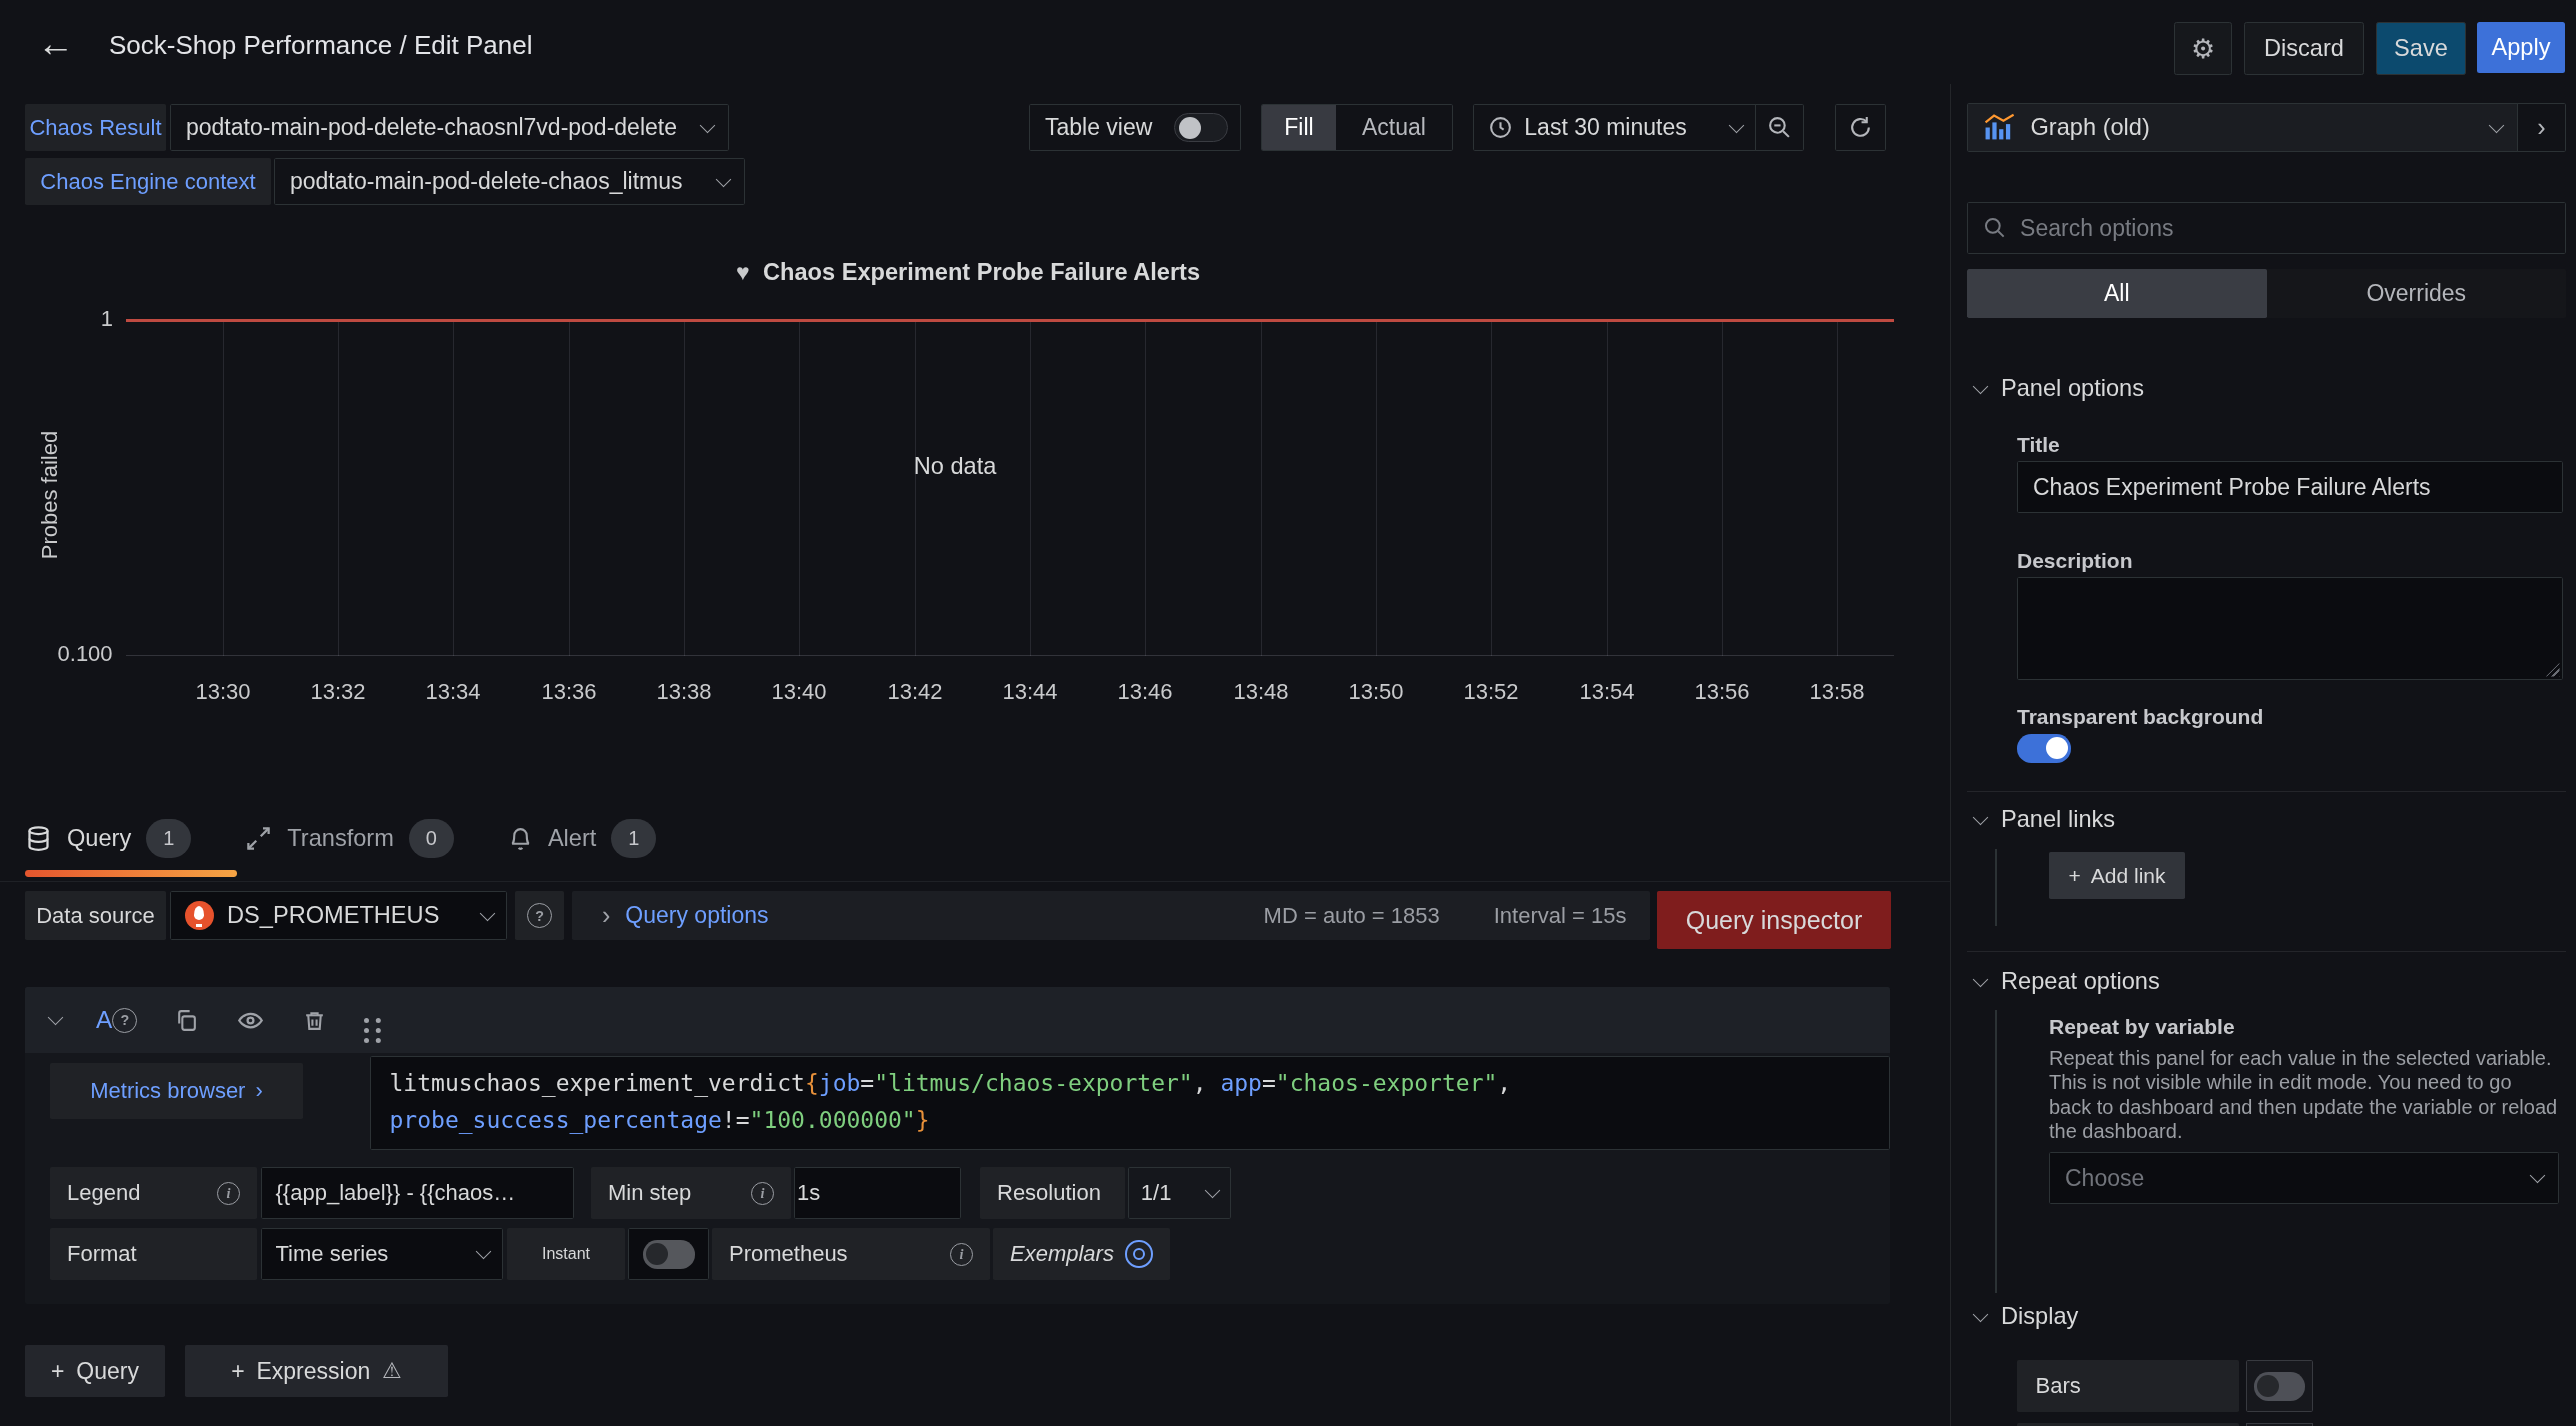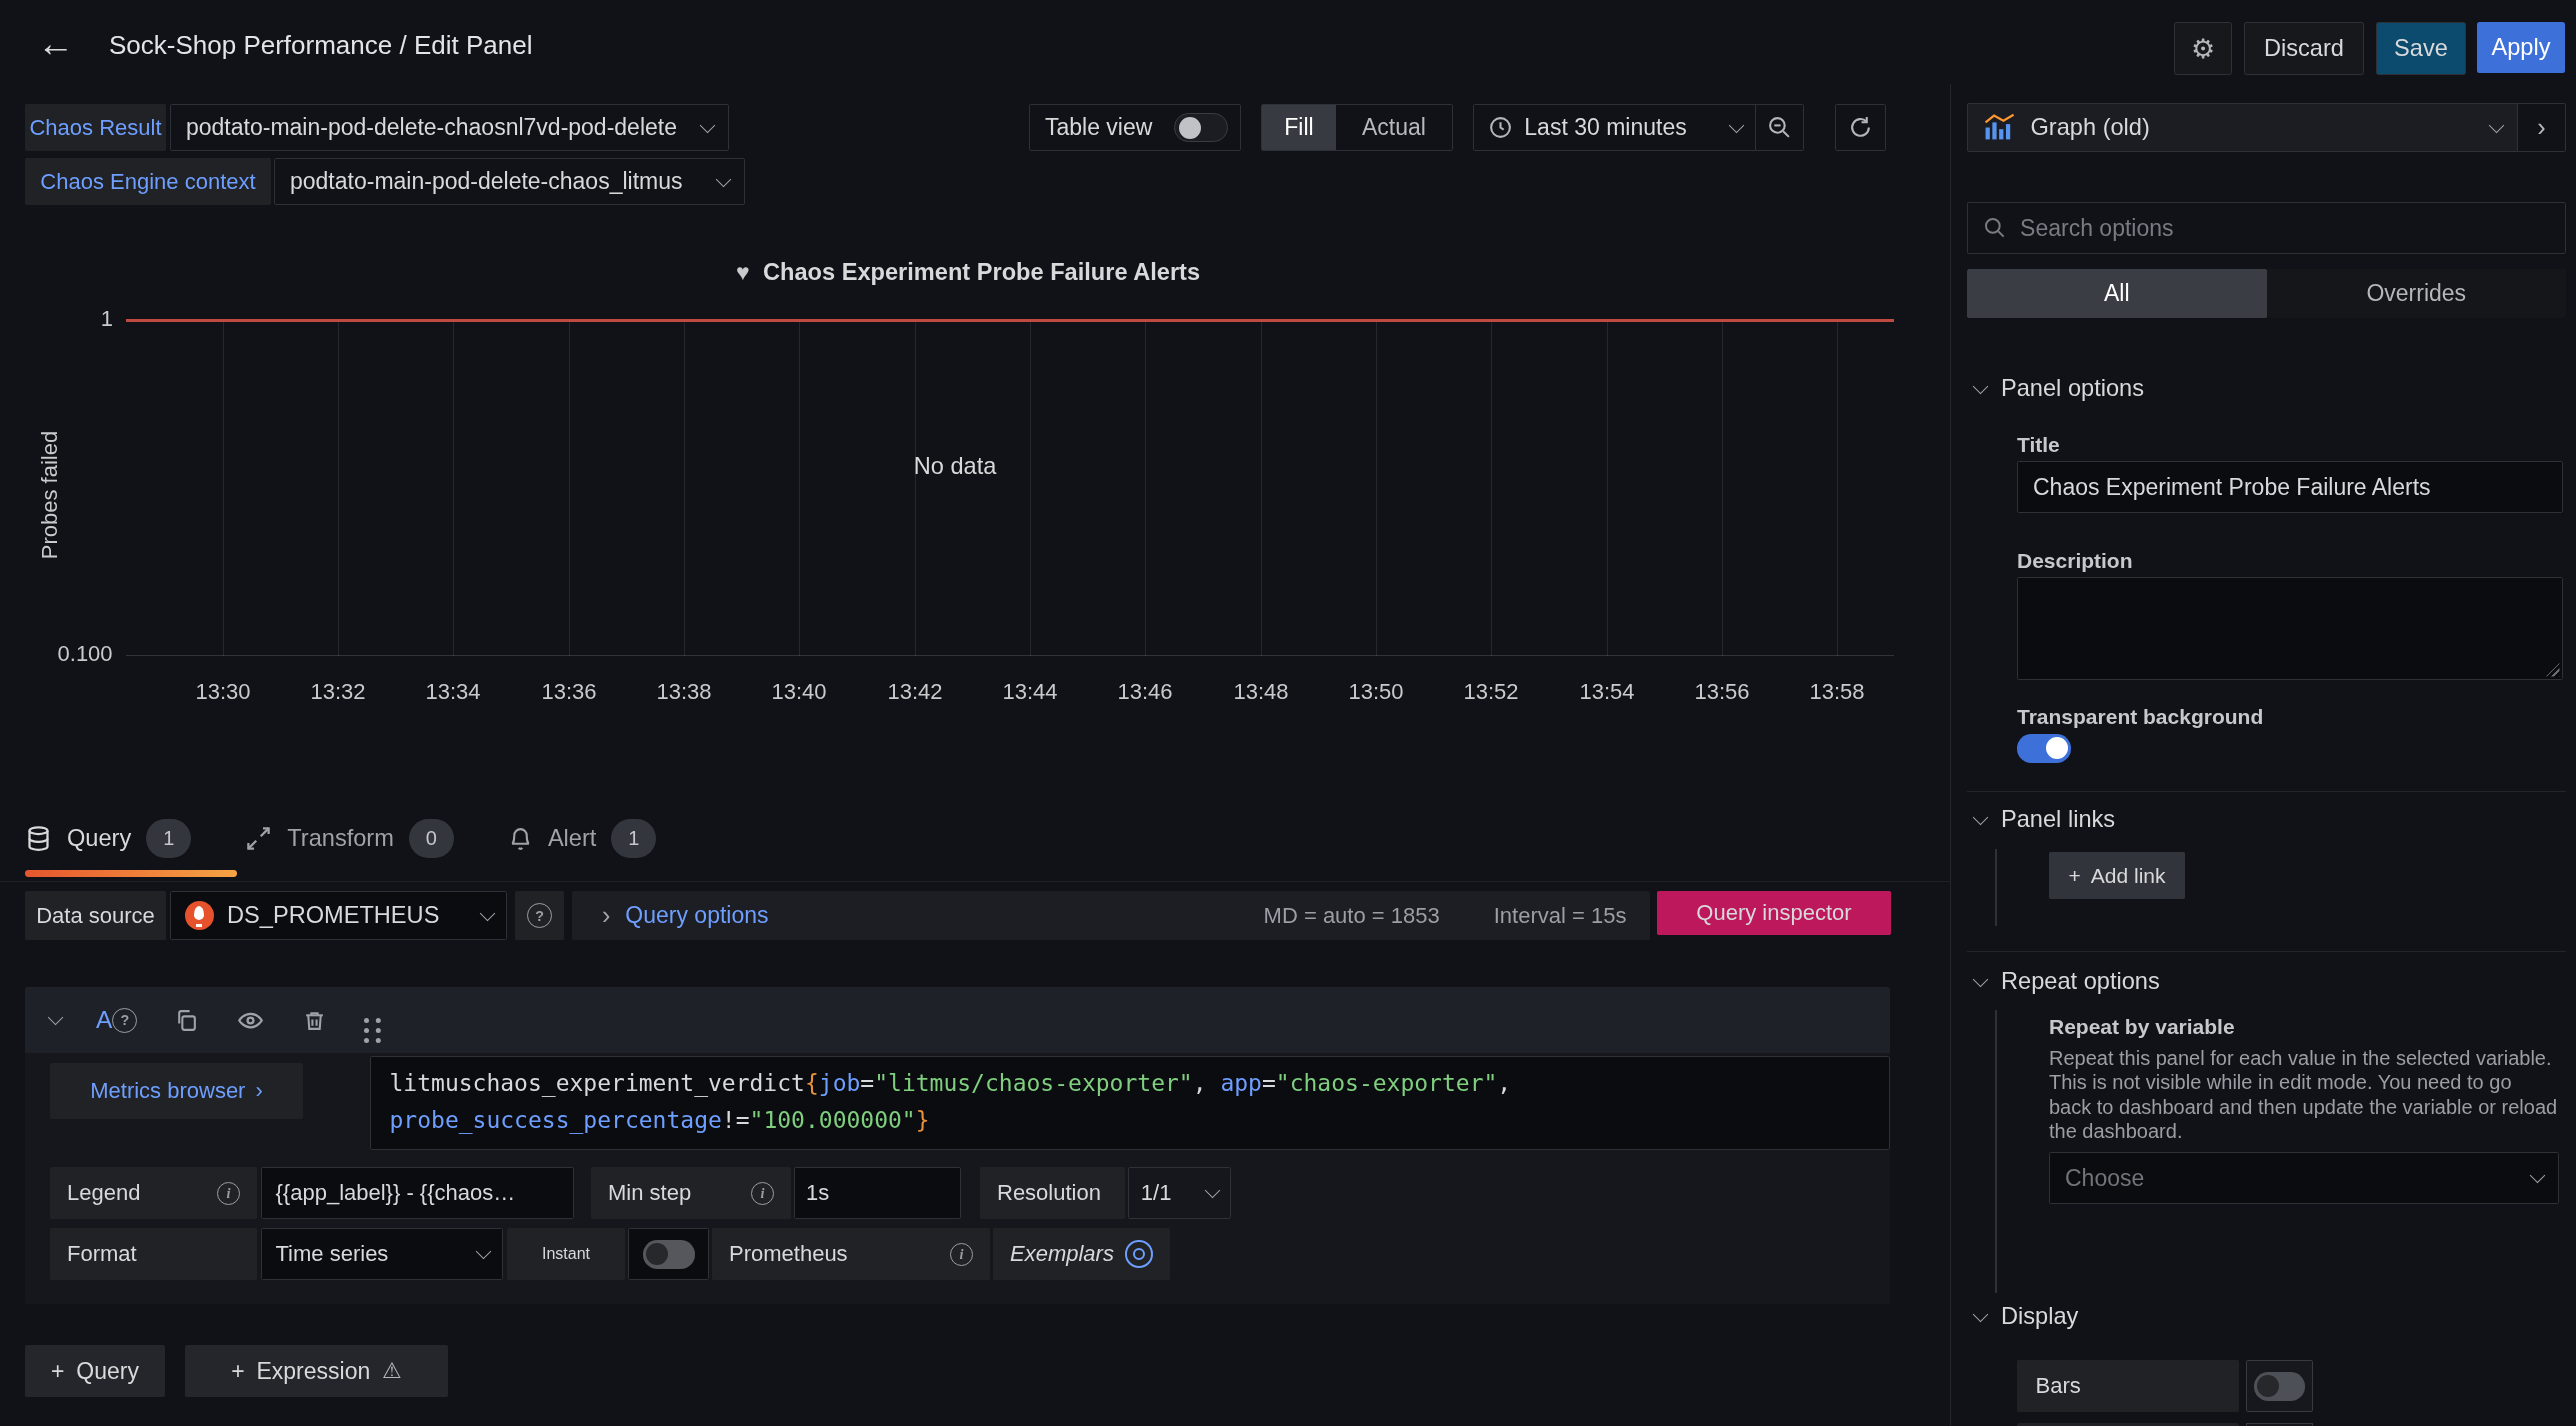--- a/index.html
+++ b/index.html
@@ -187,21 +187,21 @@
   <div class="abs rc bx" style="left:515px;top:891px;width:49px;height:49px;justify-content:center;">
     <span class="icirc">?</span>
   </div>
   <div class="abs rc" style="left:572px;top:891px;width:1078px;height:49px;background:#1c1e23;border-radius:1.7px;padding:0 23.6px 0 30px;box-sizing:border-box;">
     <span style="font-size:25px;color:#9fa2a8;margin-right:15px;">›</span>
     <span class="blue" style="font-size:23px;font-weight:500;flex:1;">Query options</span>
     <span class="t2" style="font-size:22px;">MD = auto = 1853</span>
     <span style="width:54px;"></span>
     <span class="t2" style="font-size:22px;">Interval = 15s</span>
   </div>
-  <div class="abs rc" style="left:1657px;top:891px;width:234px;height:44px;background:#be185d;border-radius:1.7px;justify-content:center;font-size:22px;font-weight:500;">Query inspector</div>
+  <div class="abs rc" style="left:1657px;top:891px;width:234px;height:58px;background:#7f1d1d;border-radius:1.7px;justify-content:center;font-size:25px;font-weight:500;">Query inspector</div>
 
   
   <div class="abs" style="left:25px;top:987px;width:1865px;height:317px;background:#15171c;border-radius:2.5px;">
     <div class="abs rc" style="left:0;top:0;width:1865px;height:66px;background:#1e2127;border-radius:2.5px 2.5px 0 0;padding:0 25px;box-sizing:border-box;">
       <span class="chev"></span>
       <span class="blue" style="font-size:24.4px;font-weight:500;margin-left:35px;">A</span>
       <span class="rc" style="gap:37px;">
         <span class="icirc" style="border-width:1.7px;">?</span>
         <svg width="25" height="27" viewBox="0 0 24 24" fill="none" stroke="#9fa2a8" stroke-width="2">
           <rect x="8" y="8" width="12" height="13" rx="2"></rect>
@@ -232,21 +232,21 @@
 
     <div class="abs rc bx" style="left:25px;top:180px;width:207px;height:52px;padding:0 17px;justify-content:space-between;box-sizing:border-box;">
       <span style="font-size:22px;">Legend</span>
       <span class="icirc" style="width:21px;height:21px;border-width:1.3px;font-style:italic;font-family:'Liberation Serif',serif;">i</span>
     </div>
     <div class="abs rc inp" style="left:236px;top:180px;width:313px;height:52px;padding:0 13.5px;overflow:hidden;white-space:nowrap;font-size:22px;">{{app_label}} - {{chaos…</div>
     <div class="abs rc bx" style="left:566px;top:180px;width:200px;height:52px;padding:0 17px;justify-content:space-between;box-sizing:border-box;">
       <span style="font-size:22px;">Min step</span>
       <span class="icirc" style="width:21px;height:21px;border-width:1.3px;font-style:italic;font-family:'Liberation Serif',serif;">i</span>
     </div>
-    <div class="abs rc inp" style="left:769px;top:180px;width:167px;height:52px;padding:0 11px;font-size:22px;">1s</div>
+    <div class="abs rc inp" style="left:769px;top:180px;width:167px;height:52px;padding:0 2px;font-size:22px;">1s</div>
     <div class="abs rc bx" style="left:955px;top:180px;width:145px;height:52px;padding:0 17px;box-sizing:border-box;font-size:22px;">Resolution</div>
     <div class="abs rc" style="left:1103px;top:180px;width:103px;height:52px;background:#15171c;border:0.8px solid #2c3235;border-radius:1.7px;padding:0 11.8px;justify-content:space-between;box-sizing:border-box;font-size:22px;">
       <span>1/1</span>
       <span class="chev"></span>
     </div>
 
     <div class="abs rc bx" style="left:25px;top:241px;width:207px;height:52px;padding:0 17px;box-sizing:border-box;font-size:22px;">Format</div>
     <div class="abs rc inp" style="left:236px;top:241px;width:242px;height:52px;padding:0 13.5px;justify-content:space-between;font-size:22px;">
       <span>Time series</span>
       <span class="chev"></span>

